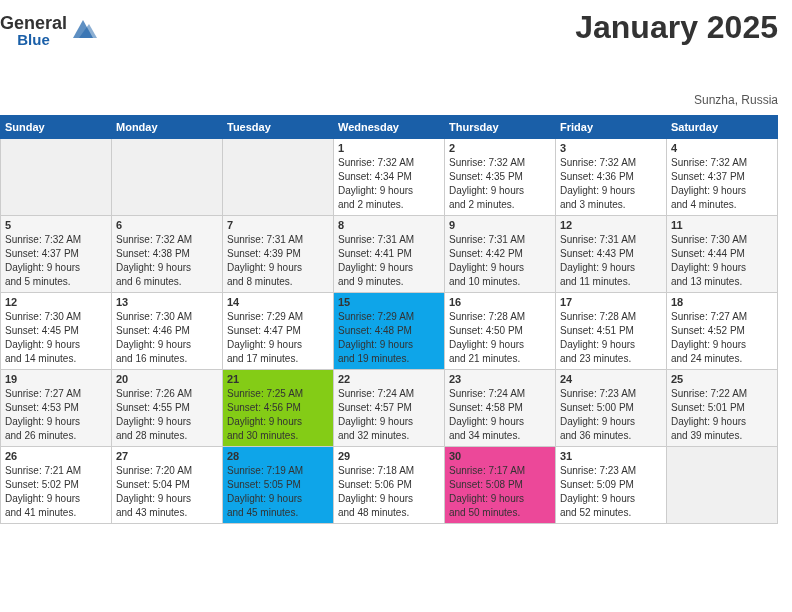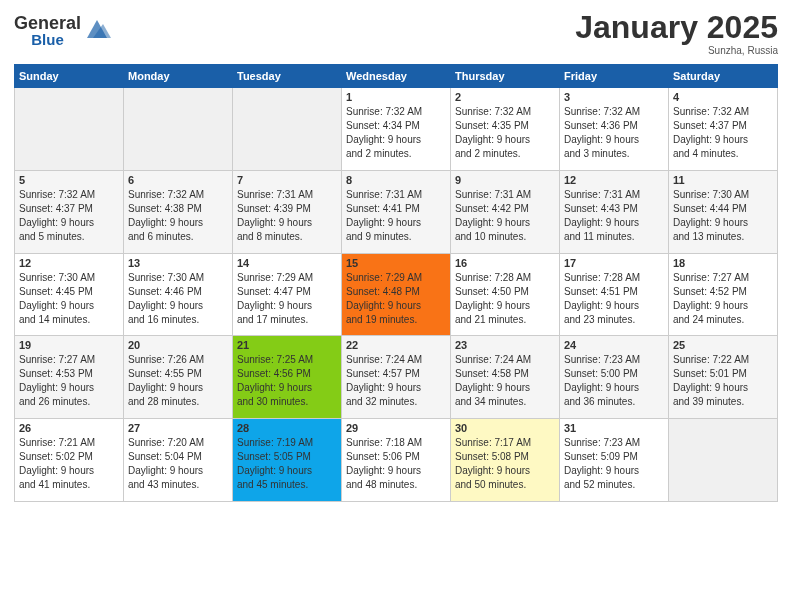--- a/index.html
+++ b/index.html
@@ -9,21 +9,21 @@
       width: 792px;
       height: 612px;
       overflow: hidden;
     }
     .page {
       width: 792px;
       height: 512px;
       background: #fff;
       display: flex;
       flex-direction: column;
-      padding: 10px 14px 10px 14px;
+      padding: 10px 14px 10px 0;
     }
     .header {
       display: flex;
       align-items: flex-start;
       justify-content: space-between;
       margin-bottom: 8px;
     }
     .logo-area {
       display: flex;
       align-items: center;
@@ -43,22 +43,23 @@
     .title-area {
       text-align: right;
     }
     .month-title {
       font-size: 32px;
       font-weight: bold;
       color: #333;
       line-height: 1.1;
     }
     .location-title {
-      font-size: 10px;
+      font-size: 12px;
       color: #555;
+      margin-top: 48px;
     }
     .calendar {
       width: 100%;
       border-collapse: collapse;
       flex: 1;
     }
     .calendar th {
       background: #1a5fa8;
       color: #fff;
       font-size: 11px;
@@ -228,21 +229,21 @@
 Daylight: 9 hours
 and 16 minutes.</div>
           </td>
           <td style="background: rgb(255, 255, 255);">
             <span class="day-number">14</span>
             <div class="day-info" style="white-space: pre-line;">Sunrise: 7:29 AM
 Sunset: 4:47 PM
 Daylight: 9 hours
 and 17 minutes.</div>
           </td>
-          <td style="background: #f97316;">
+          <td style="background: #0ea5e9;">
             <span class="day-number">15</span>
             <div class="day-info" style="white-space: pre-line;">Sunrise: 7:29 AM
 Sunset: 4:48 PM
 Daylight: 9 hours
 and 19 minutes.</div>
           </td>
           <td style="background: rgb(255, 255, 255);">
             <span class="day-number">16</span>
             <div class="day-info" style="white-space: pre-line;">Sunrise: 7:28 AM
 Sunset: 4:50 PM
@@ -337,21 +338,21 @@
 Daylight: 9 hours
 and 45 minutes.</div>
           </td>
           <td style="background: rgb(255, 255, 255);">
             <span class="day-number">29</span>
             <div class="day-info" style="white-space: pre-line;">Sunrise: 7:18 AM
 Sunset: 5:06 PM
 Daylight: 9 hours
 and 48 minutes.</div>
           </td>
-          <td style="background: #fef9c3; margin-left: 45px;">
+          <td style="background: #ec4899; margin-left: 45px;">
             <span class="day-number">30</span>
             <div class="day-info" style="white-space: pre-line;">Sunrise: 7:17 AM
 Sunset: 5:08 PM
 Daylight: 9 hours
 and 50 minutes.</div>
           </td>
           <td style="background: rgb(255, 255, 255);">
             <span class="day-number">31</span>
             <div class="day-info" style="white-space: pre-line;">Sunrise: 7:23 AM
 Sunset: 5:09 PM

